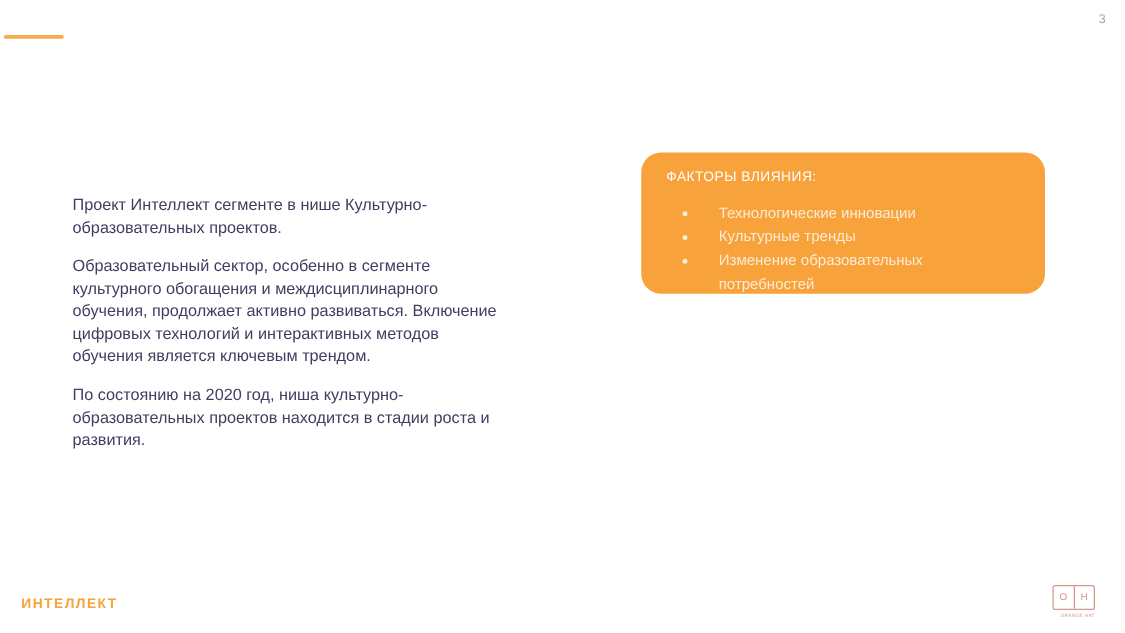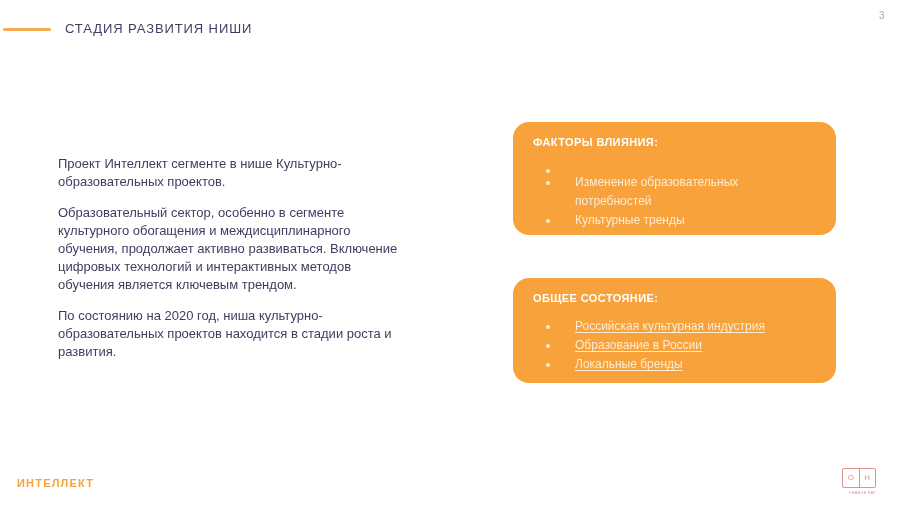--- a/index.html
+++ b/index.html
@@ -26,84 +26,67 @@
 
   
   .body-text{position:absolute;left:58px;top:155px;width:340px;font-size:13px;line-height:18px;color:var(--navy);}
   .body-text p{margin:0 0 13px 0;}
   .b{font-weight:400;}
 
   
   .box{position:absolute;left:513px;width:323px;border-radius:16px;background:var(--accent);padding:14px 16px 12px 20px;}
   .box-factors{top:122px;height:113px;}
   .box-state{top:278px;height:105px;}
-  .box-title{margin:0 0 13px 0;font-size:11px;font-weight:700;letter-spacing:0.4px;color:#ffffff;}
+  .box-title{margin:0 0 13px 0;font-size:11px;font-weight:400;letter-spacing:0.4px;color:#ffffff;}
   .box-list{list-style:none;margin:0;padding:0;}
   .box-list li{display:flex;align-items:flex-start;font-size:12px;line-height:19px;color:var(--boxtext);}
   .dot{flex:0 0 4px;width:4px;height:4px;border-radius:50%;background:var(--boxtext);margin:8px 0 0 13px;}
   .li-text{margin-left:25px;max-width:205px;}
   .link{text-decoration:underline;text-underline-offset:2px;cursor:pointer;}
 
   
   .footer-brand{position:absolute;left:17px;top:477px;font-size:11px;font-weight:700;letter-spacing:1.2px;color:var(--accent);}
   .logo{position:absolute;left:842px;top:468px;width:34px;text-align:center;color:var(--coral);}
   .logo-box{display:flex;width:34px;height:20px;border:1px solid var(--coral);border-radius:2px;background:#fff;}
   .logo-cell{flex:1;display:flex;align-items:center;justify-content:center;font-size:8px;line-height:1;}
   .cell-o{border-right:1px solid var(--coral);}
   .logo-caption{margin-top:3px;font-size:6px;letter-spacing:0.5px;white-space:nowrap;transform:scale(0.62);transform-origin:center top;}
 </style>
 </head>
 <body>
 
 <div class="slide">
 
   <span class="dash"></span>
-  <h1 class="title">СТАДИЯ РАЗВИТИЯ НИШИ</h1>
   <span class="page-number">3</span>
 
   <div class="body-text">
       <p><span>Проект Интеллект сегменте </span><span class="b">в нише</span><span> Культурно-образовательных проектов.</span></p>
       <p><span>Образовательный сектор, особенно в сегменте культурного обогащения и междисциплинарного обучения, продолжает активно развиваться. Включение цифровых технологий и интерактивных методов обучения является </span><span class="b">ключевым трендом</span><span>.</span></p>
       <p><span>По состоянию </span><span class="b">на 2020 год</span><span>, ниша культурно-образовательных проектов находится в стадии </span><span class="b">роста и развития.</span></p>
     </div>
 
   <section class="box box-factors">
     <h2 class="box-title">ФАКТОРЫ ВЛИЯНИЯ:</h2>
     <ul class="box-list">
         <li>
           <span class="dot"></span>
+          <span class="li-text">Технологические инновации</span>
+        </li>
+        <li>
+          <span class="dot"></span>
+          <span class="li-text">Культурные тренды</span>
         </li>
         <li>
           <span class="dot"></span>
           <span class="li-text">Изменение образовательных потребностей</span>
         </li>
-        <li>
-          <span class="dot"></span>
-          <span class="li-text">Культурные тренды</span>
-        </li>
       </ul>
   </section>
 
-  <section class="box box-state">
-    <h2 class="box-title">ОБЩЕЕ СОСТОЯНИЕ:</h2>
-    <ul class="box-list">
-        <li>
-          <span class="dot"></span>
-          <span class="li-text link">Российская культурная индустрия</span>
-        </li>
-        <li>
-          <span class="dot"></span>
-          <span class="li-text link">Образование в России</span>
-        </li>
-        <li>
-          <span class="dot"></span>
-          <span class="li-text link">Локальные бренды</span>
-        </li>
-      </ul>
-  </section>
 
   <div class="footer-brand">ИНТЕЛЛЕКТ</div>
 
   <div class="logo">
     <div class="logo-box">
       <span class="logo-cell cell-o">O</span>
       <span class="logo-cell cell-h">H</span>
     </div>
     <div class="logo-caption">ORANGE HAT</div>
   </div>

